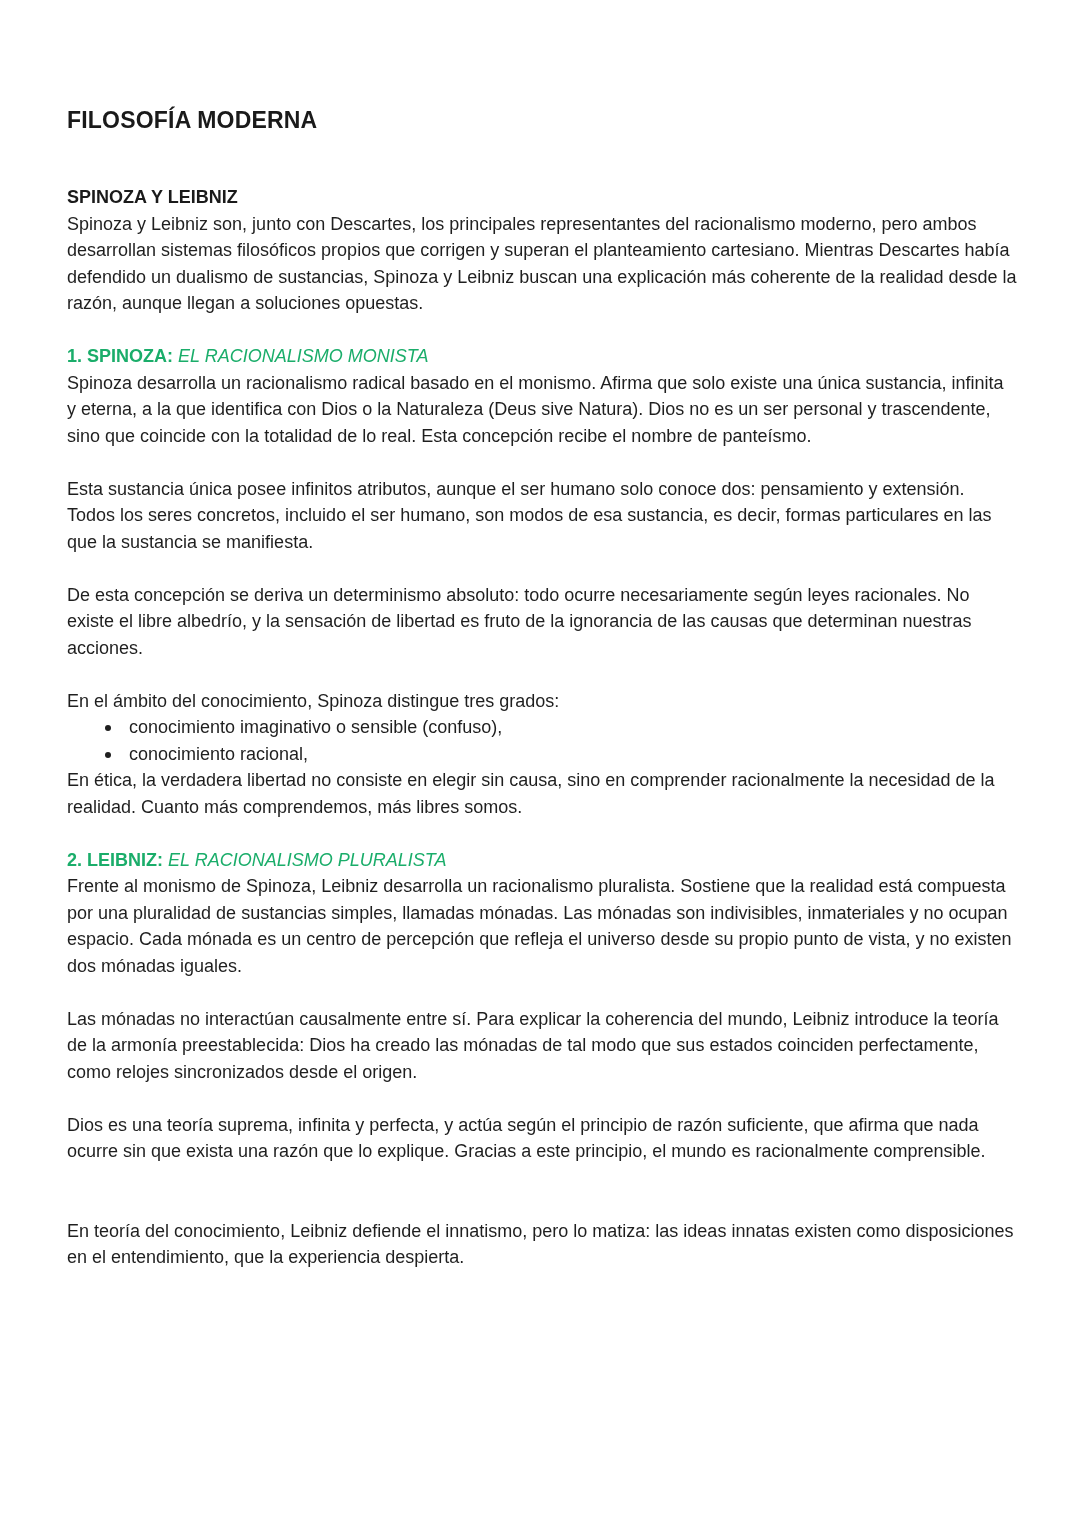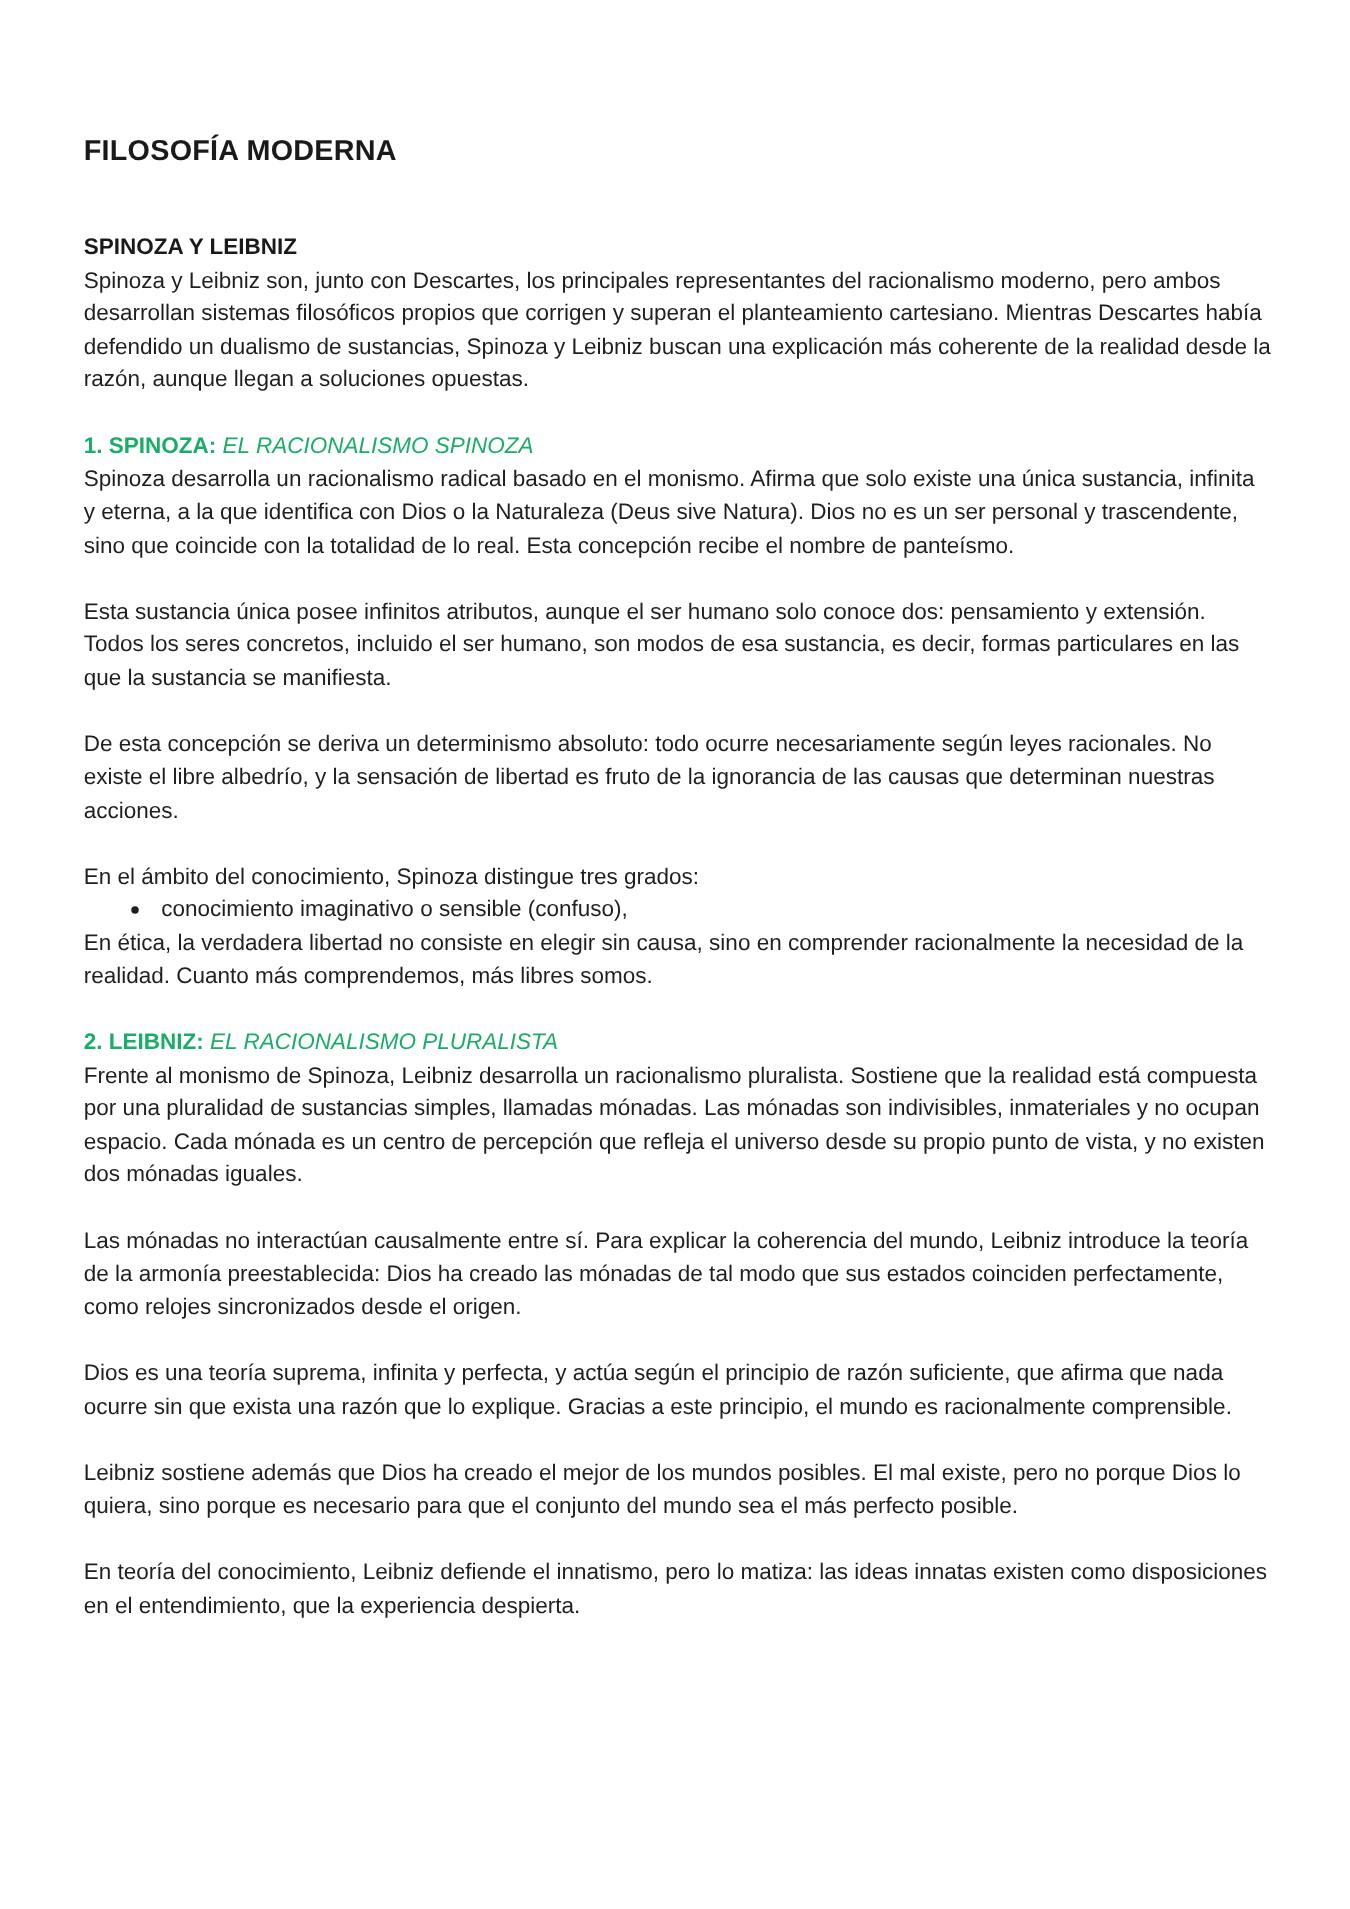--- a/index.html
+++ b/index.html
@@ -34,42 +34,42 @@
 <div class="page">
   <div class="title">FILOSOFÍA MODERNA</div>
 
   <div class="content">
     <div class="h-main">SPINOZA Y LEIBNIZ</div>
     <p>Spinoza y Leibniz son, junto con Descartes, los principales representantes del racionalismo moderno, pero ambos desarrollan sistemas filosóficos propios que corrigen y superan el planteamiento cartesiano. Mientras Descartes había defendido un dualismo de sustancias, Spinoza y Leibniz buscan una explicación más coherente de la realidad desde la razón, aunque llegan a soluciones opuestas.</p>
     <div class="gap"></div>
 
     <div class="h-sec">
       <span class="num">1. SPINOZA:</span>
-      <span class="sub">EL RACIONALISMO SPINOZA</span>
+      <span class="sub">EL RACIONALISMO MONISTA</span>
     </div>
     <p>Spinoza desarrolla un racionalismo radical basado en el monismo. Afirma que solo existe una única sustancia, infinita y eterna, a la que identifica con Dios o la Naturaleza (Deus sive Natura). Dios no es un ser personal y trascendente, sino que coincide con la totalidad de lo real. Esta concepción recibe el nombre de panteísmo.</p>
     <div class="gap"></div>
     <p>Esta sustancia única posee infinitos atributos, aunque el ser humano solo conoce dos: pensamiento y extensión. Todos los seres concretos, incluido el ser humano, son modos de esa sustancia, es decir, formas particulares en las que la sustancia se manifiesta.</p>
     <div class="gap"></div>
     <p>De esta concepción se deriva un determinismo absoluto: todo ocurre necesariamente según leyes racionales. No existe el libre albedrío, y la sensación de libertad es fruto de la ignorancia de las causas que determinan nuestras acciones.</p>
     <div class="gap"></div>
     <p>En el ámbito del conocimiento, Spinoza distingue tres grados:</p>
     <ul>
       <li>conocimiento imaginativo o sensible (confuso),</li>
+      <li>conocimiento racional,</li>
     </ul>
     <p>En ética, la verdadera libertad no consiste en elegir sin causa, sino en comprender racionalmente la necesidad de la realidad. Cuanto más comprendemos, más libres somos.</p>
     <div class="gap"></div>
 
     <div class="h-sec">
       <span class="num">2. LEIBNIZ:</span>
       <span class="sub">EL RACIONALISMO PLURALISTA</span>
     </div>
     <p>Frente al monismo de Spinoza, Leibniz desarrolla un racionalismo pluralista. Sostiene que la realidad está compuesta por una pluralidad de sustancias simples, llamadas mónadas. Las mónadas son indivisibles, inmateriales y no ocupan espacio. Cada mónada es un centro de percepción que refleja el universo desde su propio punto de vista, y no existen dos mónadas iguales.</p>
     <div class="gap"></div>
     <p>Las mónadas no interactúan causalmente entre sí. Para explicar la coherencia del mundo, Leibniz introduce la teoría de la armonía preestablecida: Dios ha creado las mónadas de tal modo que sus estados coinciden perfectamente, como relojes sincronizados desde el origen.</p>
     <div class="gap"></div>
     <p>Dios es una teoría suprema, infinita y perfecta, y actúa según el principio de razón suficiente, que afirma que nada ocurre sin que exista una razón que lo explique. Gracias a este principio, el mundo es racionalmente comprensible.</p>
     <div class="gap"></div>
-    <p>Leibniz sostiene además que Dios ha creado el mejor de los mundos posibles. El mal existe, pero no porque Dios lo quiera, sino porque es necesario para que el conjunto del mundo sea el más perfecto posible.</p>
     <div class="gap"></div>
     <p>En teoría del conocimiento, Leibniz defiende el innatismo, pero lo matiza: las ideas innatas existen como disposiciones en el entendimiento, que la experiencia despierta.</p>
   </div>
 </div>
 
 </body></html>

